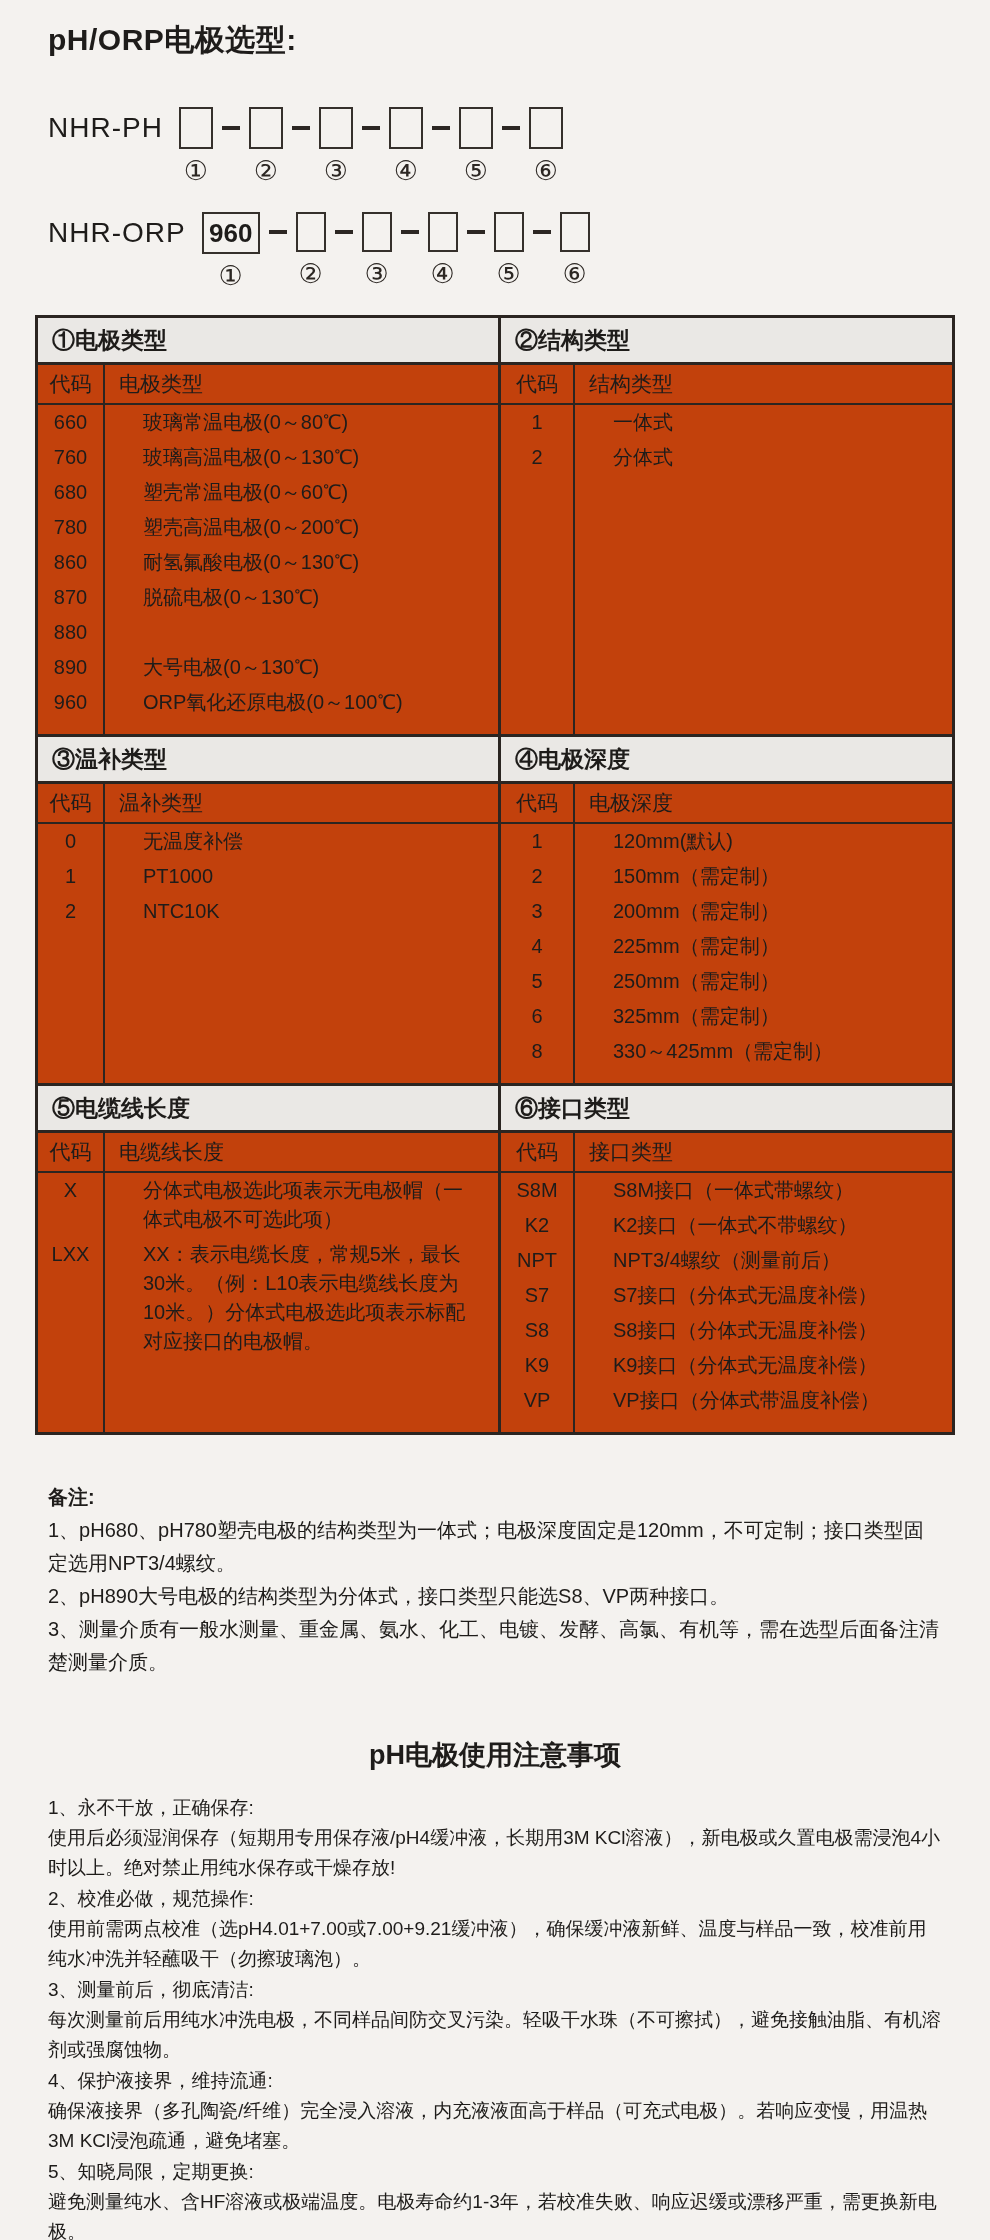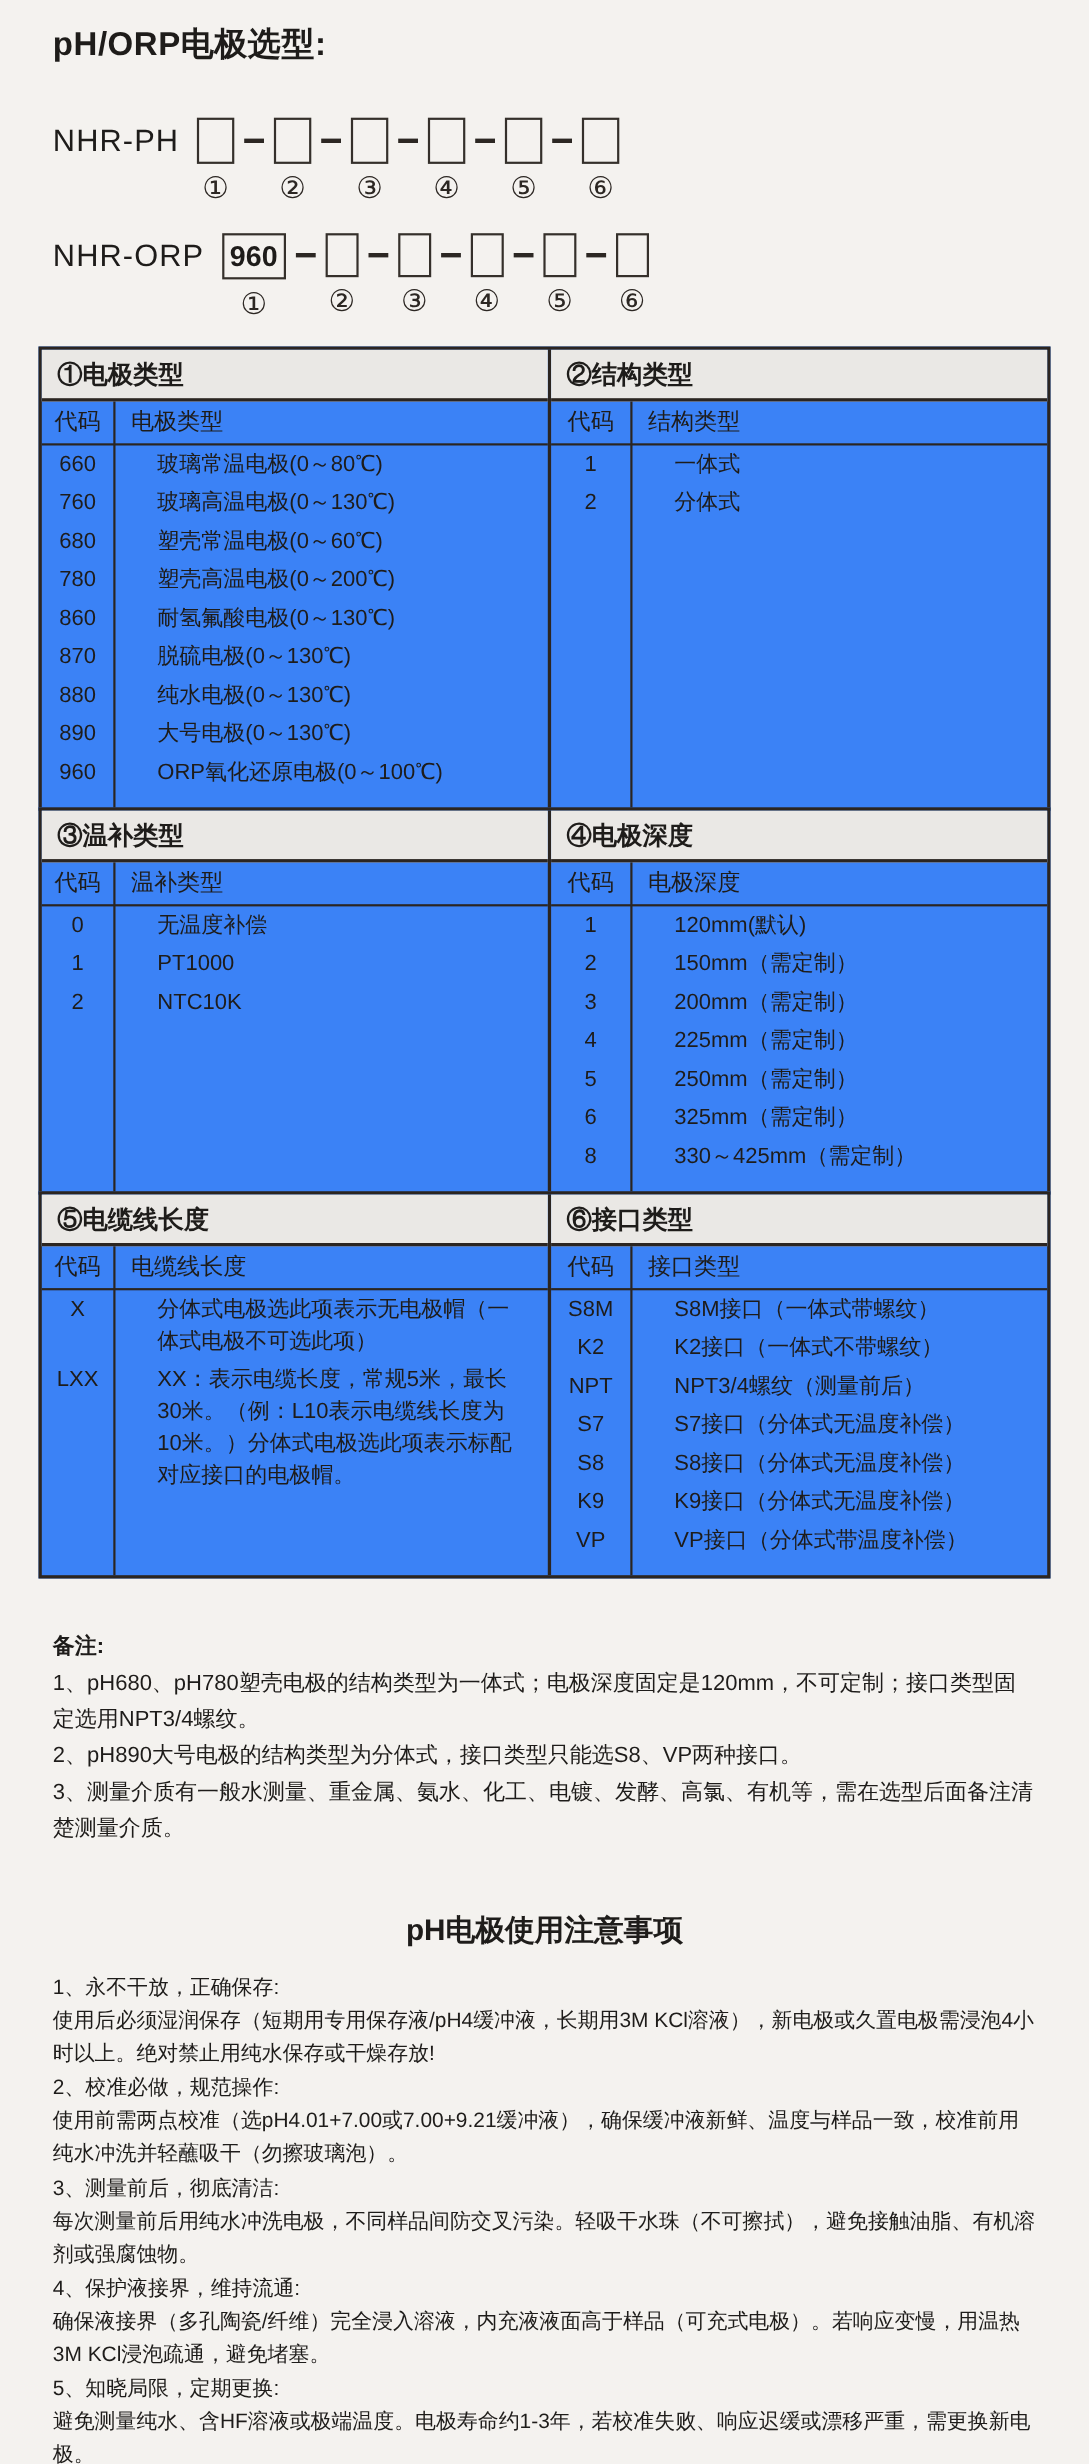--- a/index.html
+++ b/index.html
@@ -22,21 +22,21 @@
           display:flex; align-items:center; justify-content:center;
           font-size:26px; font-weight:700; }
   .orp .box { width:30px; height:40px; }
   .orp .box.filled { width:58px; height:42px; }
   .circ { margin-top:7px; font-size:27px; line-height:30px; color:#2c2723; }
   .dash { width:18px; height:4px; background:#2c2723; margin:19px 9px 0 9px; flex:none; }
   .orp .dash { margin-top:18px; }
 
   
   .tblock { width:920px; margin-left:35px; display:flex; align-items:stretch;
-            border:3px solid #2b2521; box-sizing:border-box; background:#3b82f6; }
+            border:3px solid #2b2521; box-sizing:border-box; background:#c2410c; }
   .tblock.b1 { margin-top:24px; }
   .tblock.b2, .tblock.b3 { margin-top:-3px; }
   .half { display:flex; flex-direction:column; box-sizing:border-box; }
   .half.left  { width:463px; border-right:3px solid #2b2521; flex:none; }
   .half.right { flex:1; }
   .t-head { height:44px; line-height:44px; padding-left:14px; font-size:23px; font-weight:700;
             background:#eae8e5; border-bottom:3px solid #2b2521; }
   .t-body { position:relative; flex:1; padding-bottom:14px; }
   .t-body::before { content:""; position:absolute; top:0; bottom:0; left:65px; width:2px;
                     background:#2b2521; }
@@ -159,21 +159,20 @@
         <div class="t-row">
             <span class="code">860</span>
             <span class="desc">耐氢氟酸电极(0～130℃)</span>
           </div>
         <div class="t-row">
             <span class="code">870</span>
             <span class="desc">脱硫电极(0～130℃)</span>
           </div>
         <div class="t-row">
             <span class="code">880</span>
-            <span class="desc">纯水电极(0～130℃)</span>
           </div>
         <div class="t-row">
             <span class="code">890</span>
             <span class="desc">大号电极(0～130℃)</span>
           </div>
         <div class="t-row">
             <span class="code">960</span>
             <span class="desc">ORP氧化还原电极(0～100℃)</span>
           </div>
       </div>

